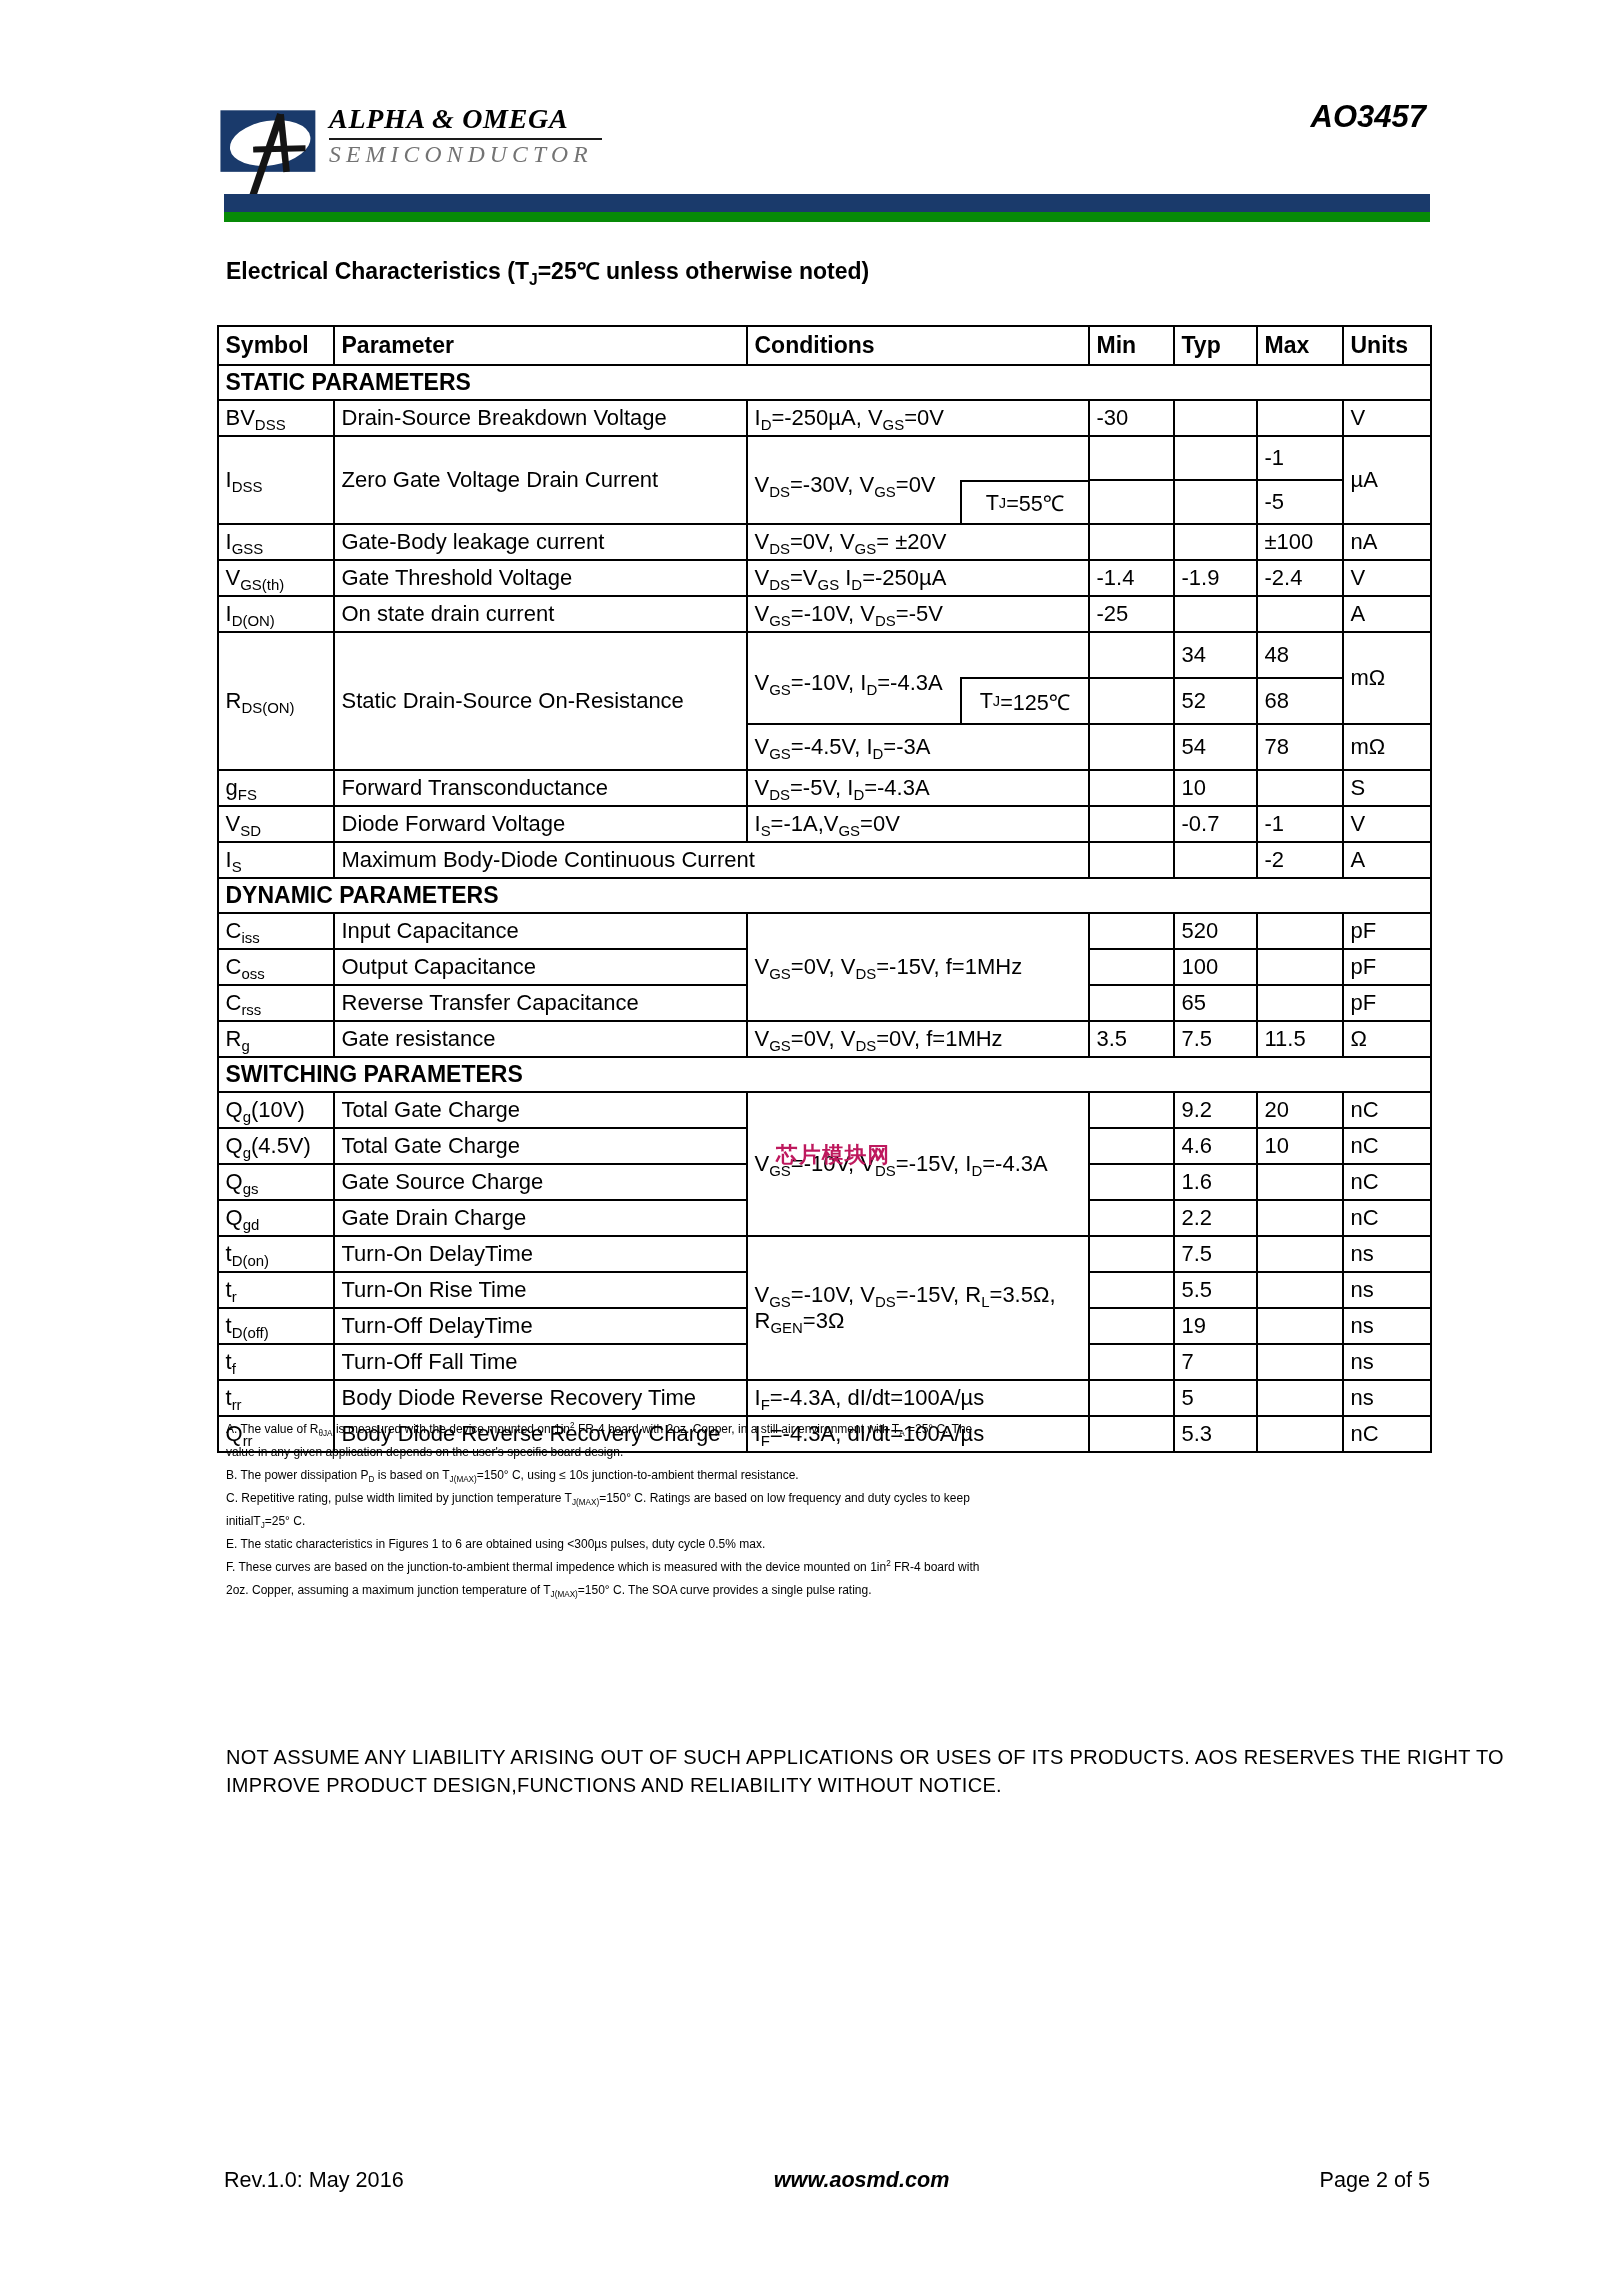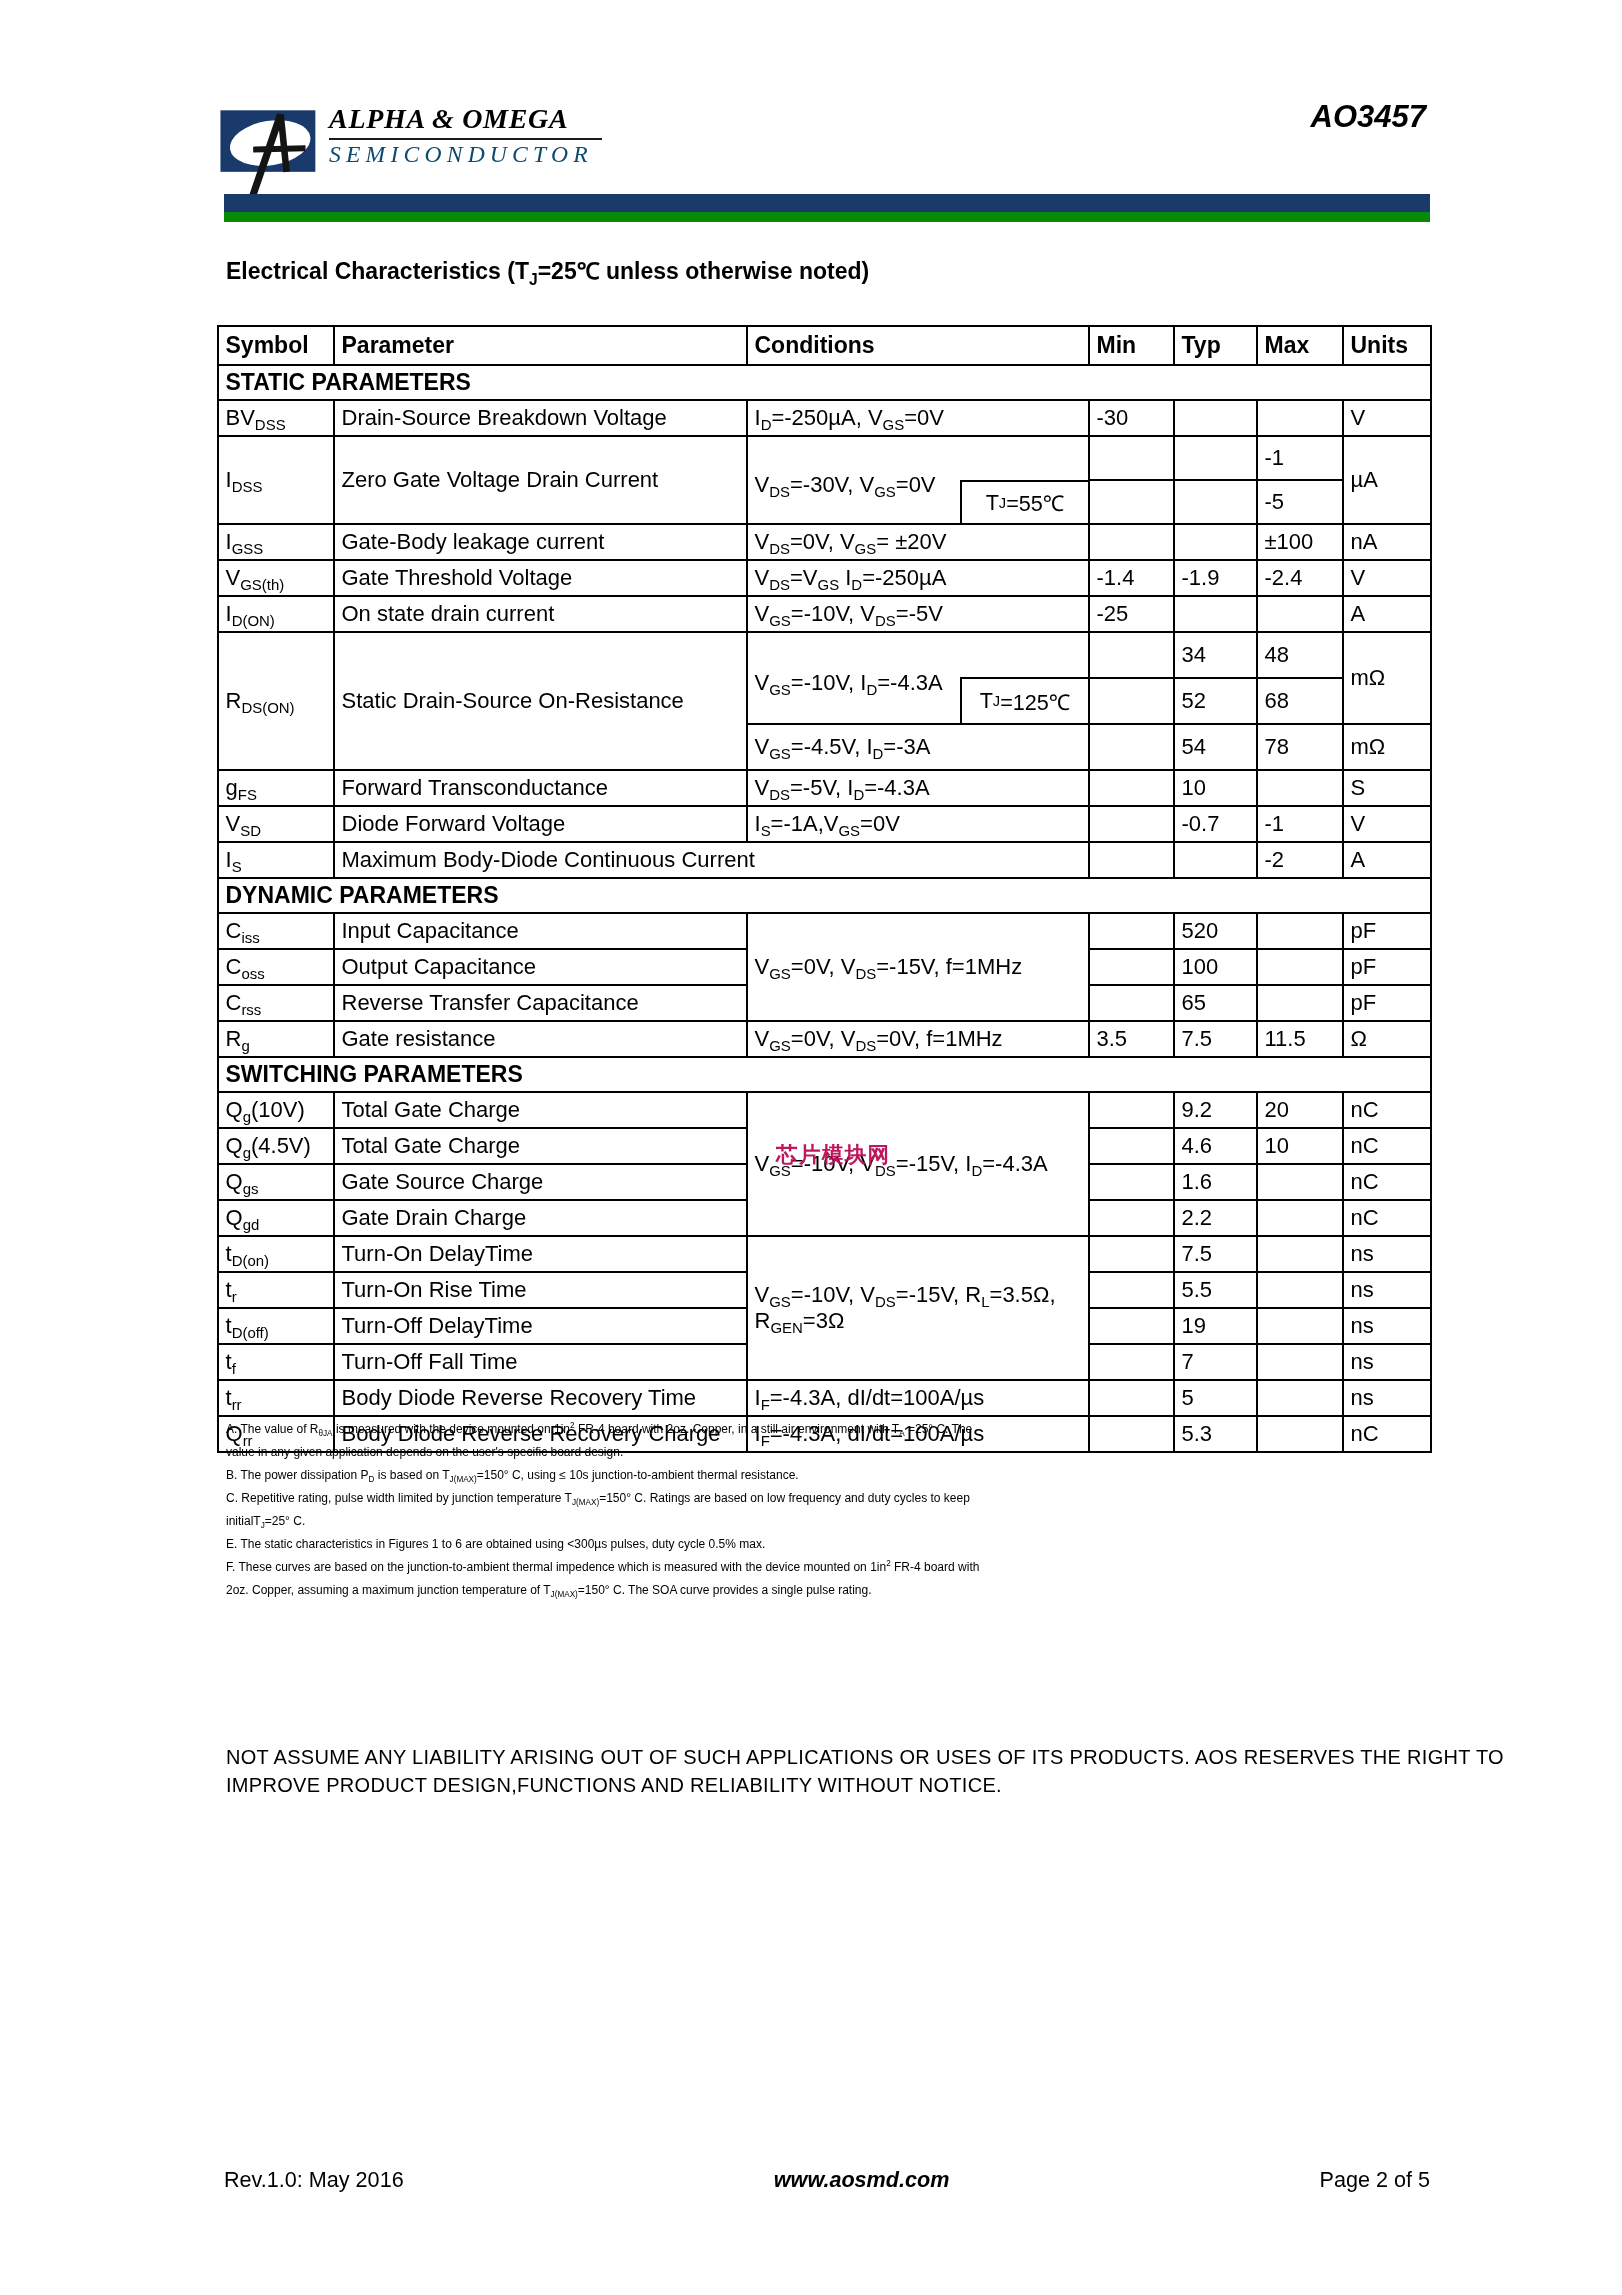--- a/index.html
+++ b/index.html
@@ -13,21 +13,21 @@
   
   .logo-svg { position:absolute; left:219px; top:109px; }
   .brand { position:absolute; left:329px; top:103px; width:281px; }
   .brand-line1 {
     font-family:"Liberation Serif", serif; font-style:italic; font-weight:bold;
     font-size:28px; letter-spacing:0.7px; white-space:nowrap;
   }
   .brand-rule { height:2.6px; background:#1a1a1a; width:273px; margin-top:2.6px; }
   .brand-line2 {
     font-family:"Liberation Serif", serif; font-style:italic;
-    font-size:23.6px; letter-spacing:5.2px; margin-top:1.3px; white-space:nowrap; color:#0c4a6e;
+    font-size:23.6px; letter-spacing:5.2px; margin-top:1.3px; white-space:nowrap; color:#737373;
   }
   .part-number {
     position:absolute; right:196px; top:99px;
     font-weight:bold; font-style:italic; font-size:31px;
   }
   .band { position:absolute; left:224px; top:194px; width:1206px; }
   .band-blue { height:18.3px; }
   .band-green { height:9.8px; }
 
   

